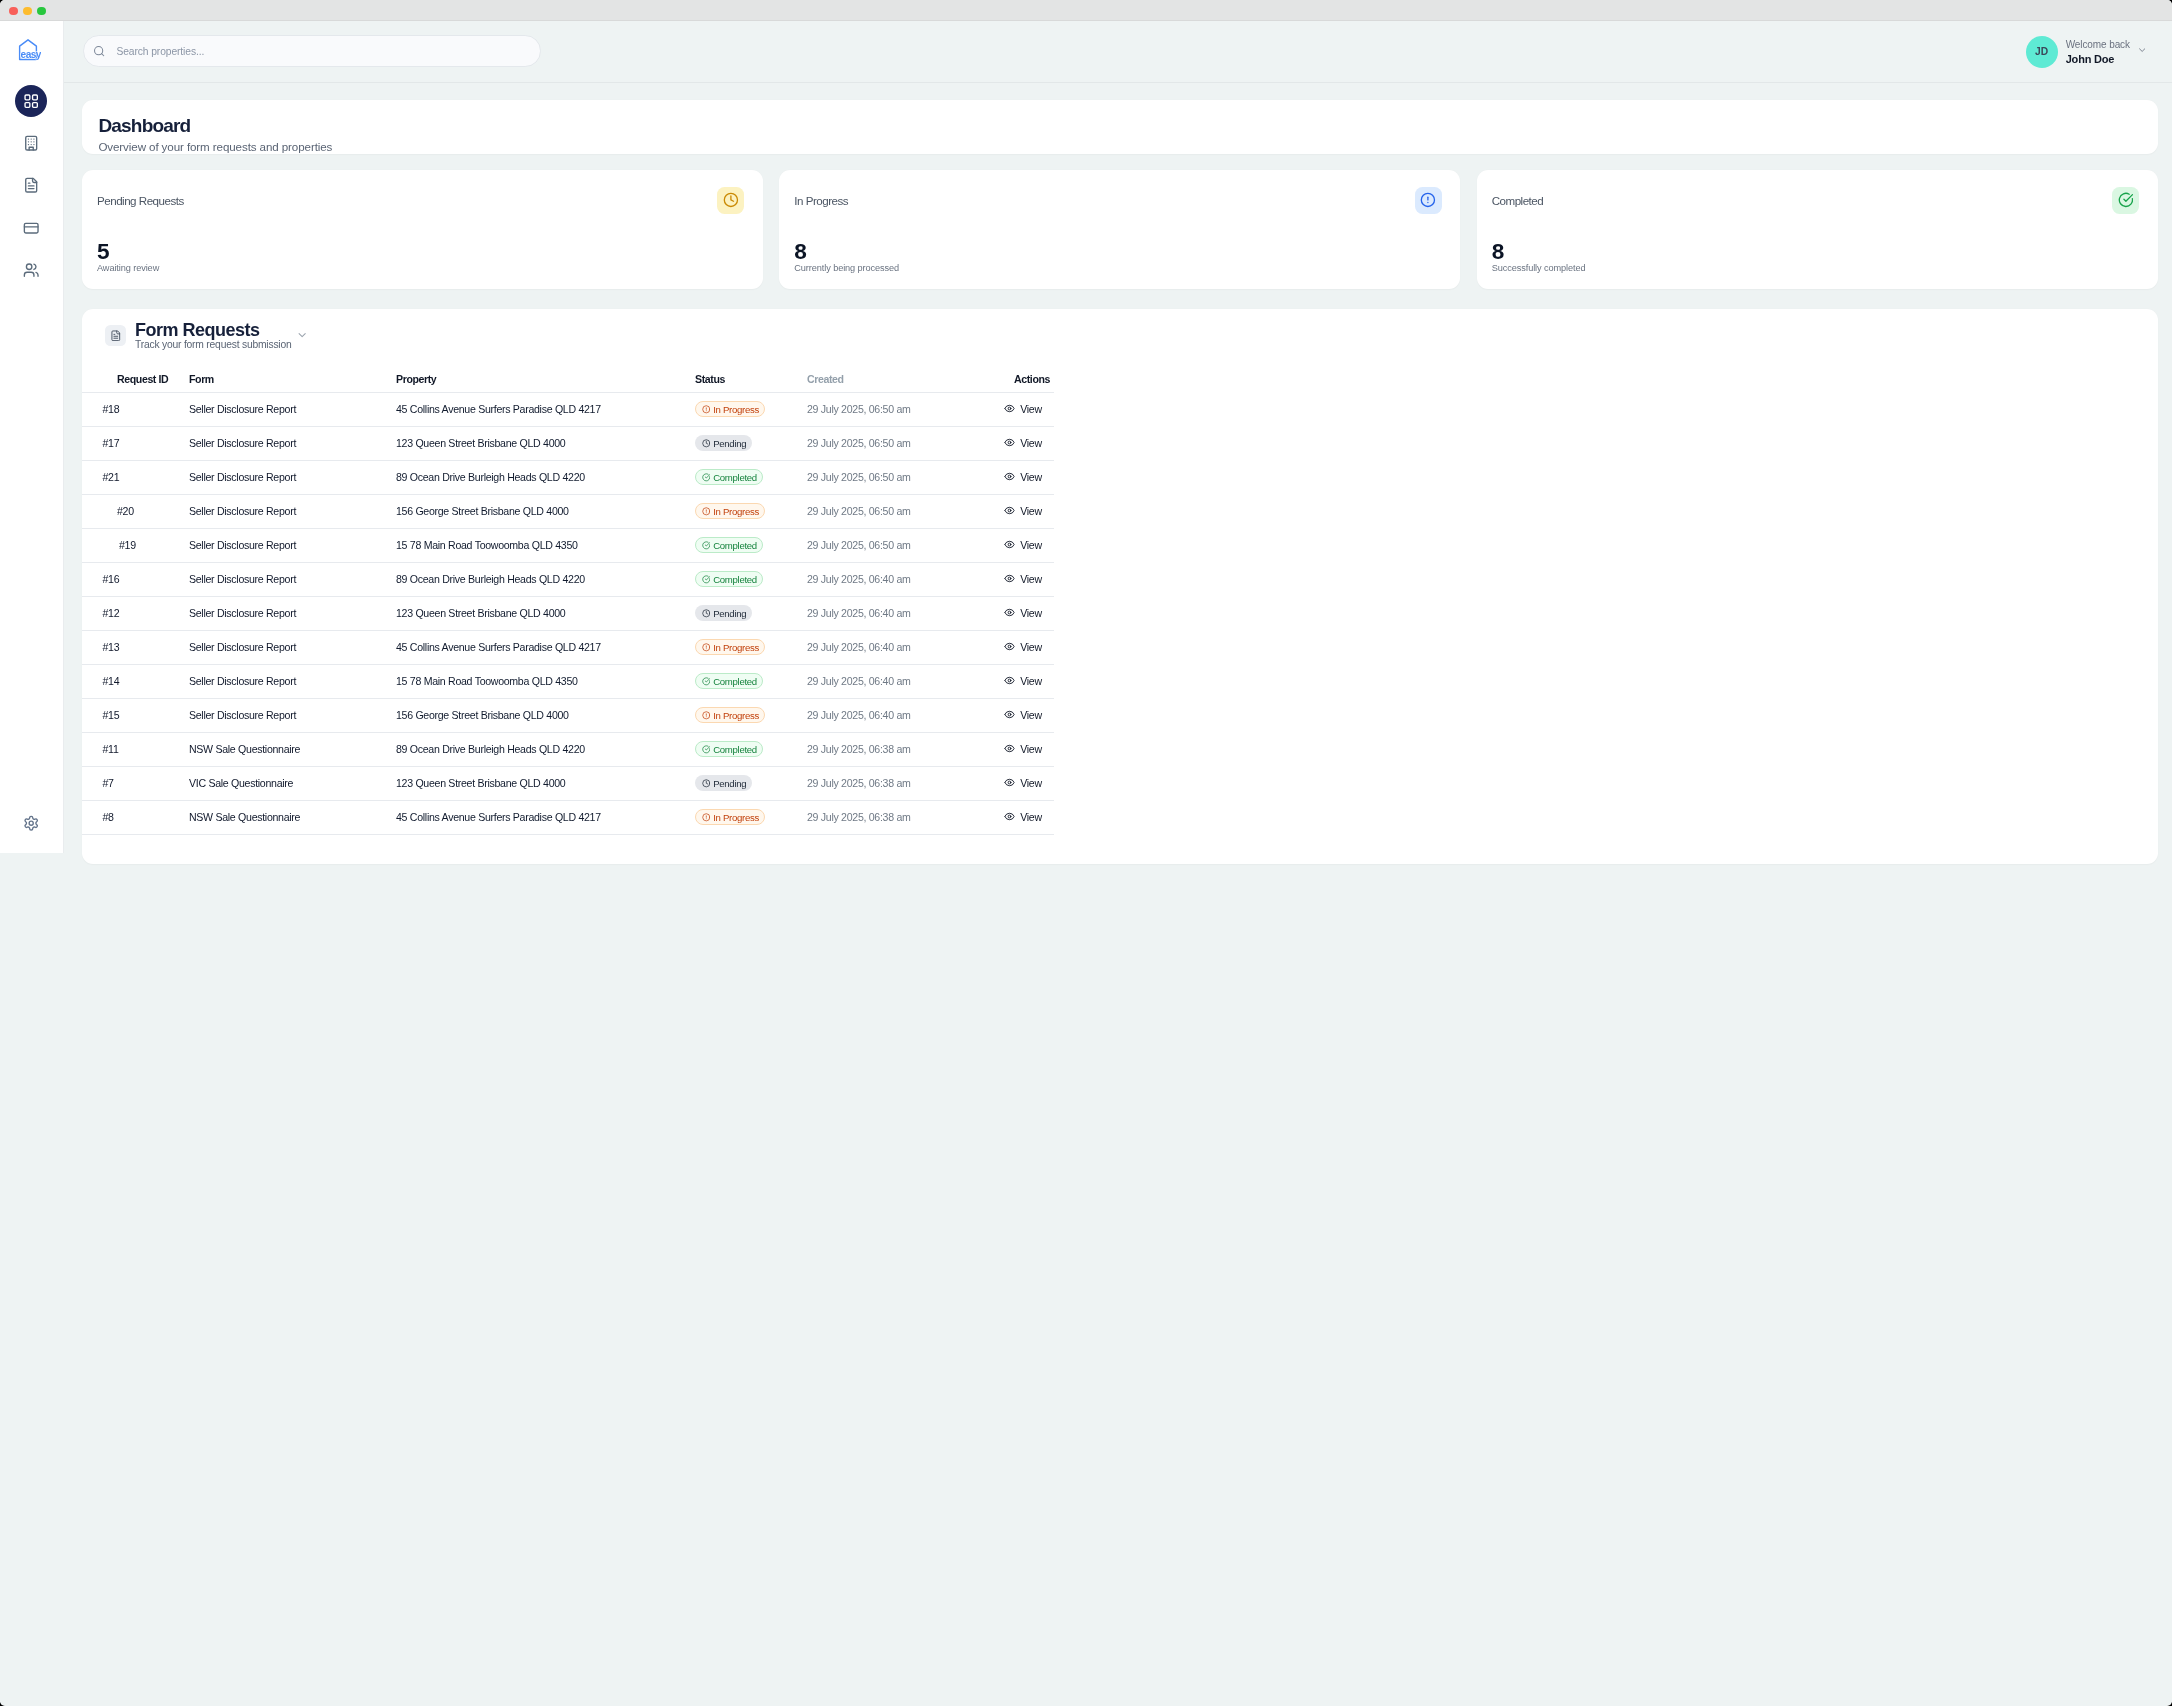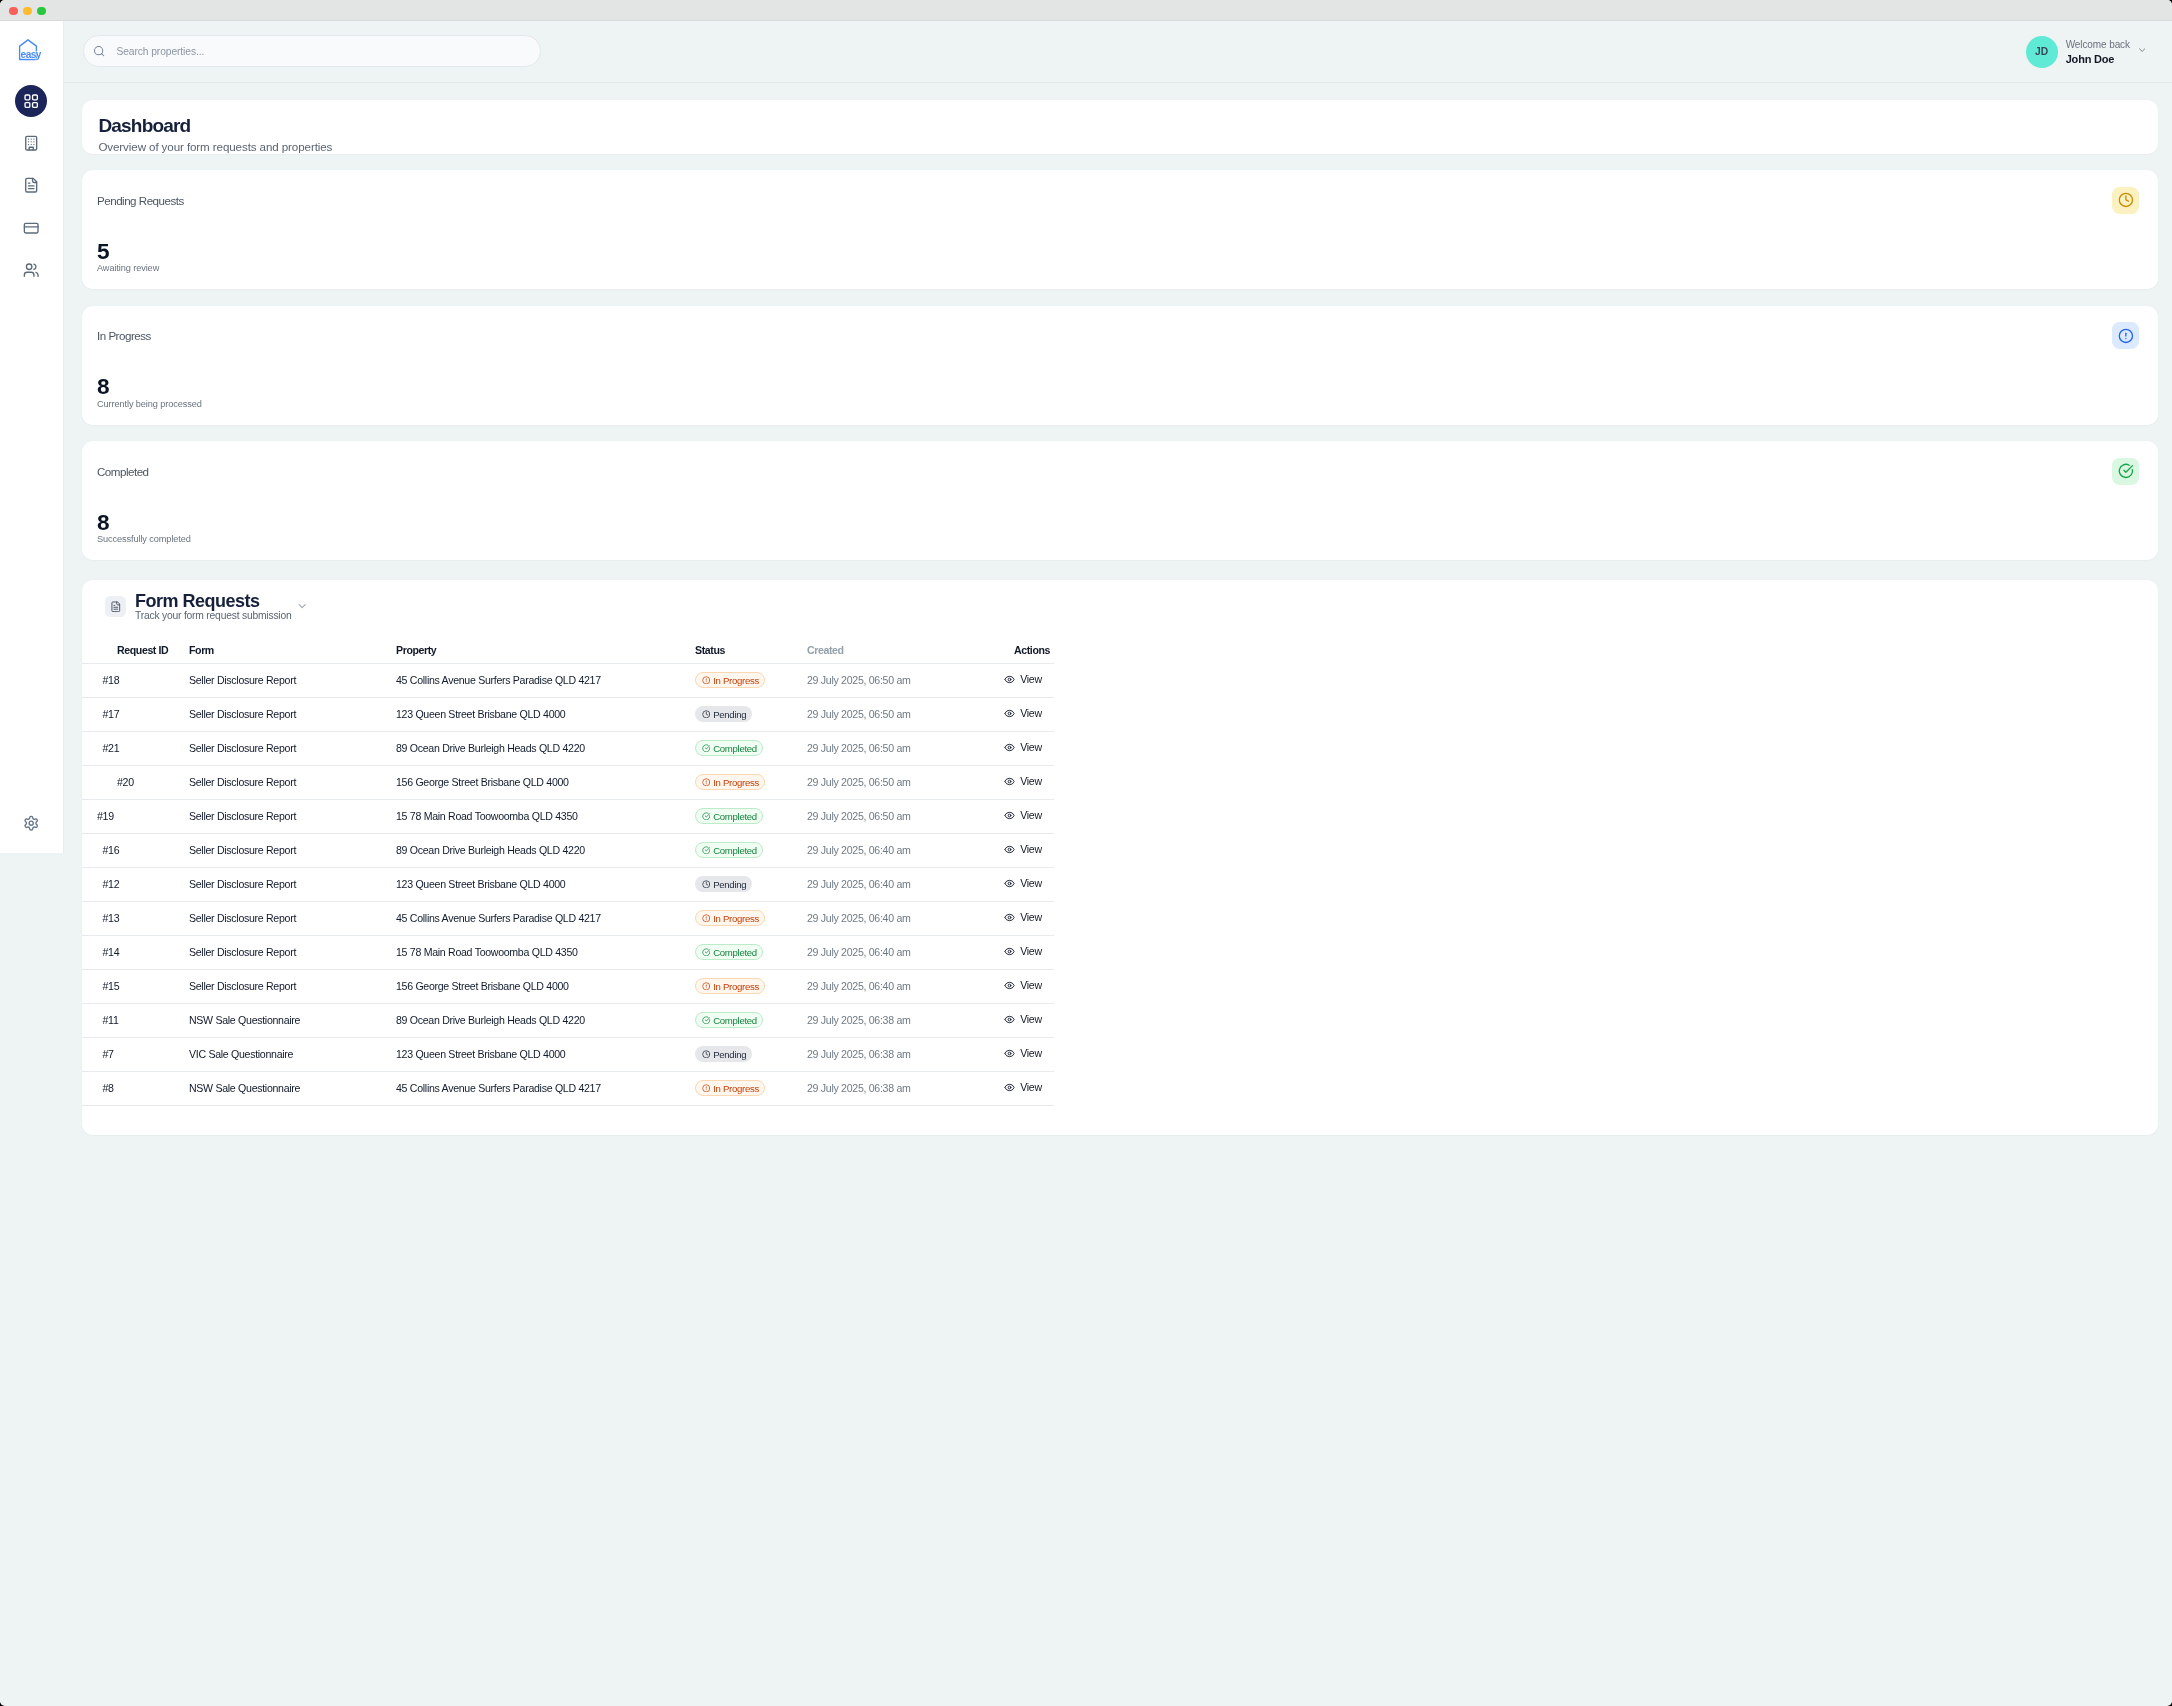--- a/index.html
+++ b/index.html
@@ -30,21 +30,21 @@
 .avatar { width:32px; height:32px; border-radius:50%; background:#5eead4; color:#3b4759; font-size:10.3px; font-weight:bold; display:flex; align-items:center; justify-content:center; }
 .ptext { margin-left:8.2px; margin-top:2.1px; }
 .ptext .wb { font-size:10px; letter-spacing:-0.1px; color:#6b7280; line-height:13.7px; }
 .ptext .nm { font-size:11px; letter-spacing:-0.2px; font-weight:bold; color:#111827; line-height:15.8px; }
 .pchev { margin-left:6.8px; color:#6b7280; }
 .content { padding:17px 14.4px 0 18px; }
 .card { background:#fff; border-radius:11px; box-shadow:0 0.7px 1.4px rgba(16,24,40,.03); }
 .dashcard { height:54px; padding:15px 16.4px; }
 .dashcard h1 { font-size:19px; font-weight:bold; color:#16203a; line-height:22.6px; letter-spacing:-0.8px; }
 .dashcard p { font-size:11.6px; letter-spacing:-0.1px; color:#5a6474; margin-top:2.7px; }
-.stats { margin-top:16.4px; display:grid; grid-template-columns:1fr; gap:16.4px; }
+.stats { margin-top:16.4px; display:grid; grid-template-columns:1fr 1fr 1fr; gap:16.4px; }
 .stat { height:119px; padding:16.4px 18.5px 16.4px 15px; }
 .stat .row1 { display:flex; align-items:center; justify-content:space-between; }
 .stat .label { font-size:11.6px; letter-spacing:-0.5px; color:#4b5563; font-weight:500; }
 .iconbox { width:27px; height:27px; border-radius:7.5px; display:flex; align-items:center; justify-content:center; }
 .iconbox svg { width:15.8px; height:15.8px; }
 .ib-yellow { background:#fcf2c1; color:#ca8a04; }
 .ib-blue { background:#dbeafe; color:#2563eb; }
 .ib-green { background:#daf7e2; color:#17a34a; }
 .stat .num { font-size:22.6px; font-weight:bold; color:#0b1425; margin-top:25px; line-height:26px; }
 .stat .cap { font-size:9.2px; letter-spacing:-0.1px; color:#6a7381; margin-top:-1.4px; }
@@ -300,21 +300,21 @@
                         <line x1="12" y1="8" x2="12" y2="12"></line>
                         <line x1="12" y1="16" x2="12.01" y2="16"></line>
                       </svg>In Progress</span></td>
                   <td class="date">29 July 2025, 06:50 am</td>
                   <td><span class="view"><svg viewBox="0 0 24 24" fill="none" stroke="currentColor" stroke-width="2" stroke-linecap="round" stroke-linejoin="round">
                         <path d="M2.062 12.348a1 1 0 0 1 0-.696 10.75 10.75 0 0 1 19.876 0 1 1 0 0 1 0 .696 10.75 10.75 0 0 1-19.876 0"></path>
                         <circle cx="12" cy="12" r="3"></circle>
                       </svg>View</span></td>
                 </tr>
             <tr>
-                  <td class="id" style="padding-left:15px">#19</td>
+                  <td class="id" style="padding-left:37px">#19</td>
                   <td class="form">Seller Disclosure Report</td>
                   <td class="prop">15 78 Main Road Toowoomba QLD 4350</td>
                   <td><span class="badge b-comp"><svg viewBox="0 0 24 24" fill="none" stroke="currentColor" stroke-width="2" stroke-linecap="round" stroke-linejoin="round">
                         <path d="M21.801 10A10 10 0 1 1 17 3.335"></path>
                         <path d="m9 11 3 3L22 4"></path>
                       </svg>Completed</span></td>
                   <td class="date">29 July 2025, 06:50 am</td>
                   <td><span class="view"><svg viewBox="0 0 24 24" fill="none" stroke="currentColor" stroke-width="2" stroke-linecap="round" stroke-linejoin="round">
                         <path d="M2.062 12.348a1 1 0 0 1 0-.696 10.75 10.75 0 0 1 19.876 0 1 1 0 0 1 0 .696 10.75 10.75 0 0 1-19.876 0"></path>
                         <circle cx="12" cy="12" r="3"></circle>

